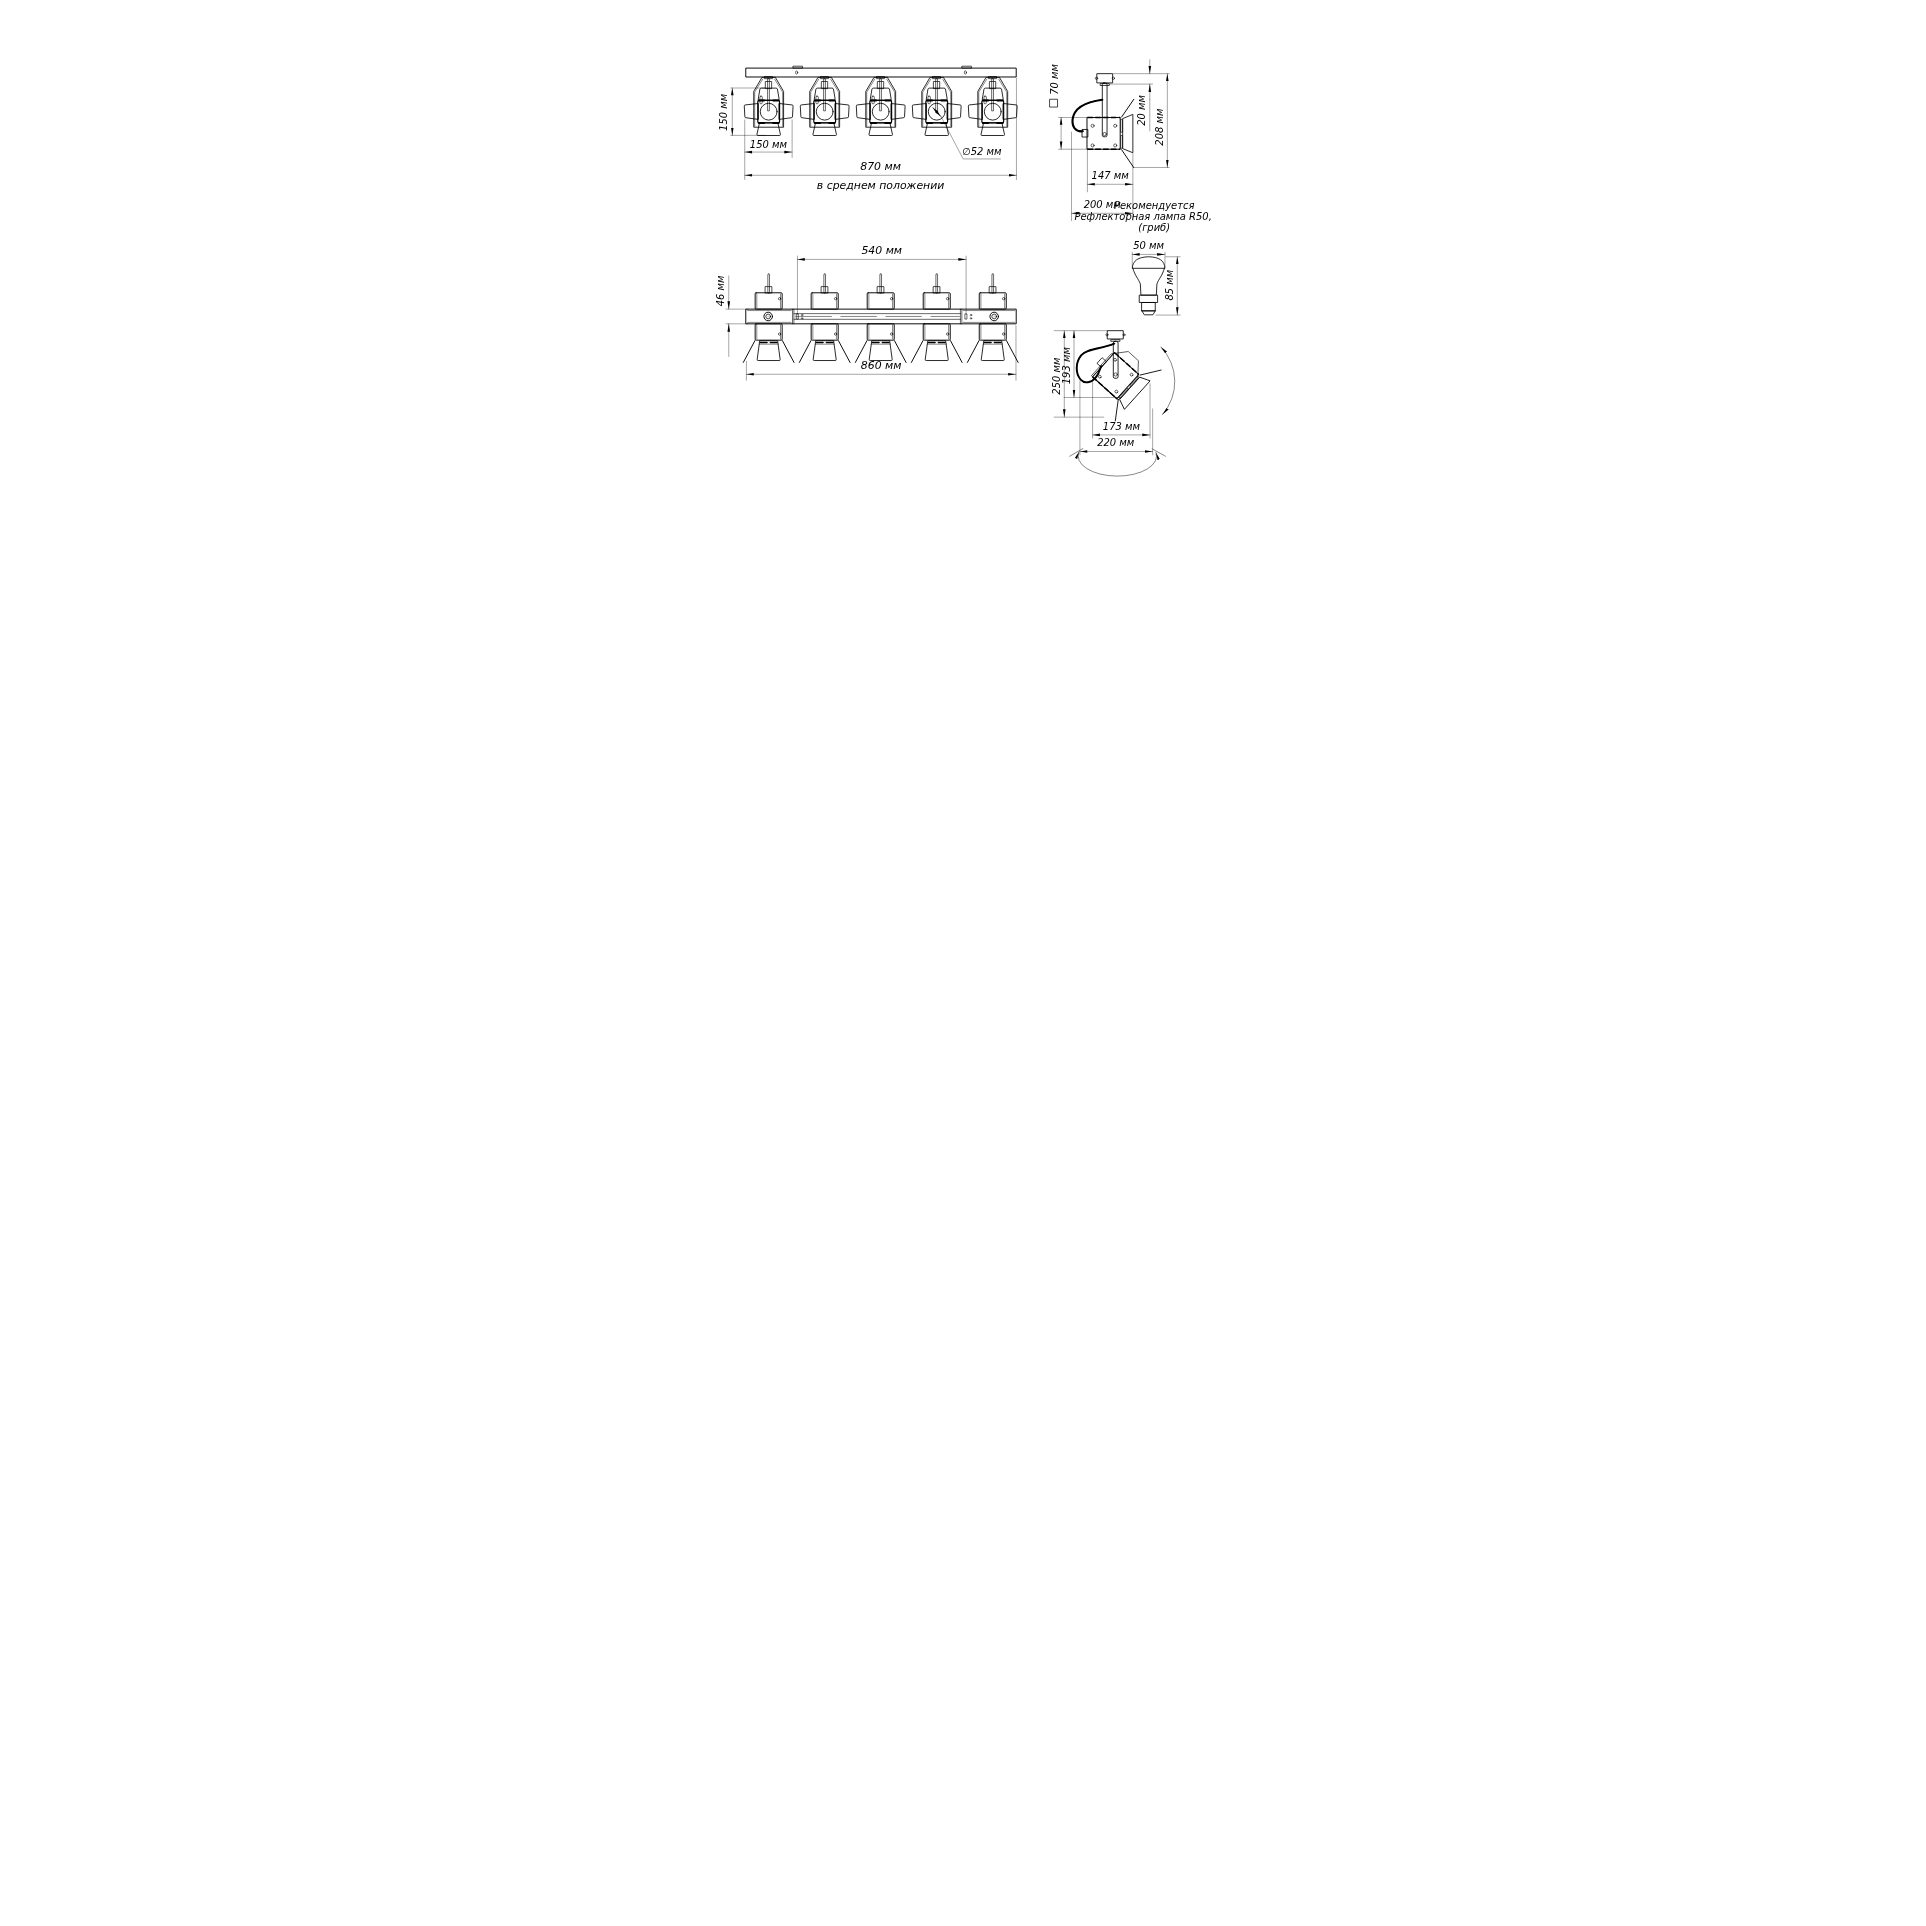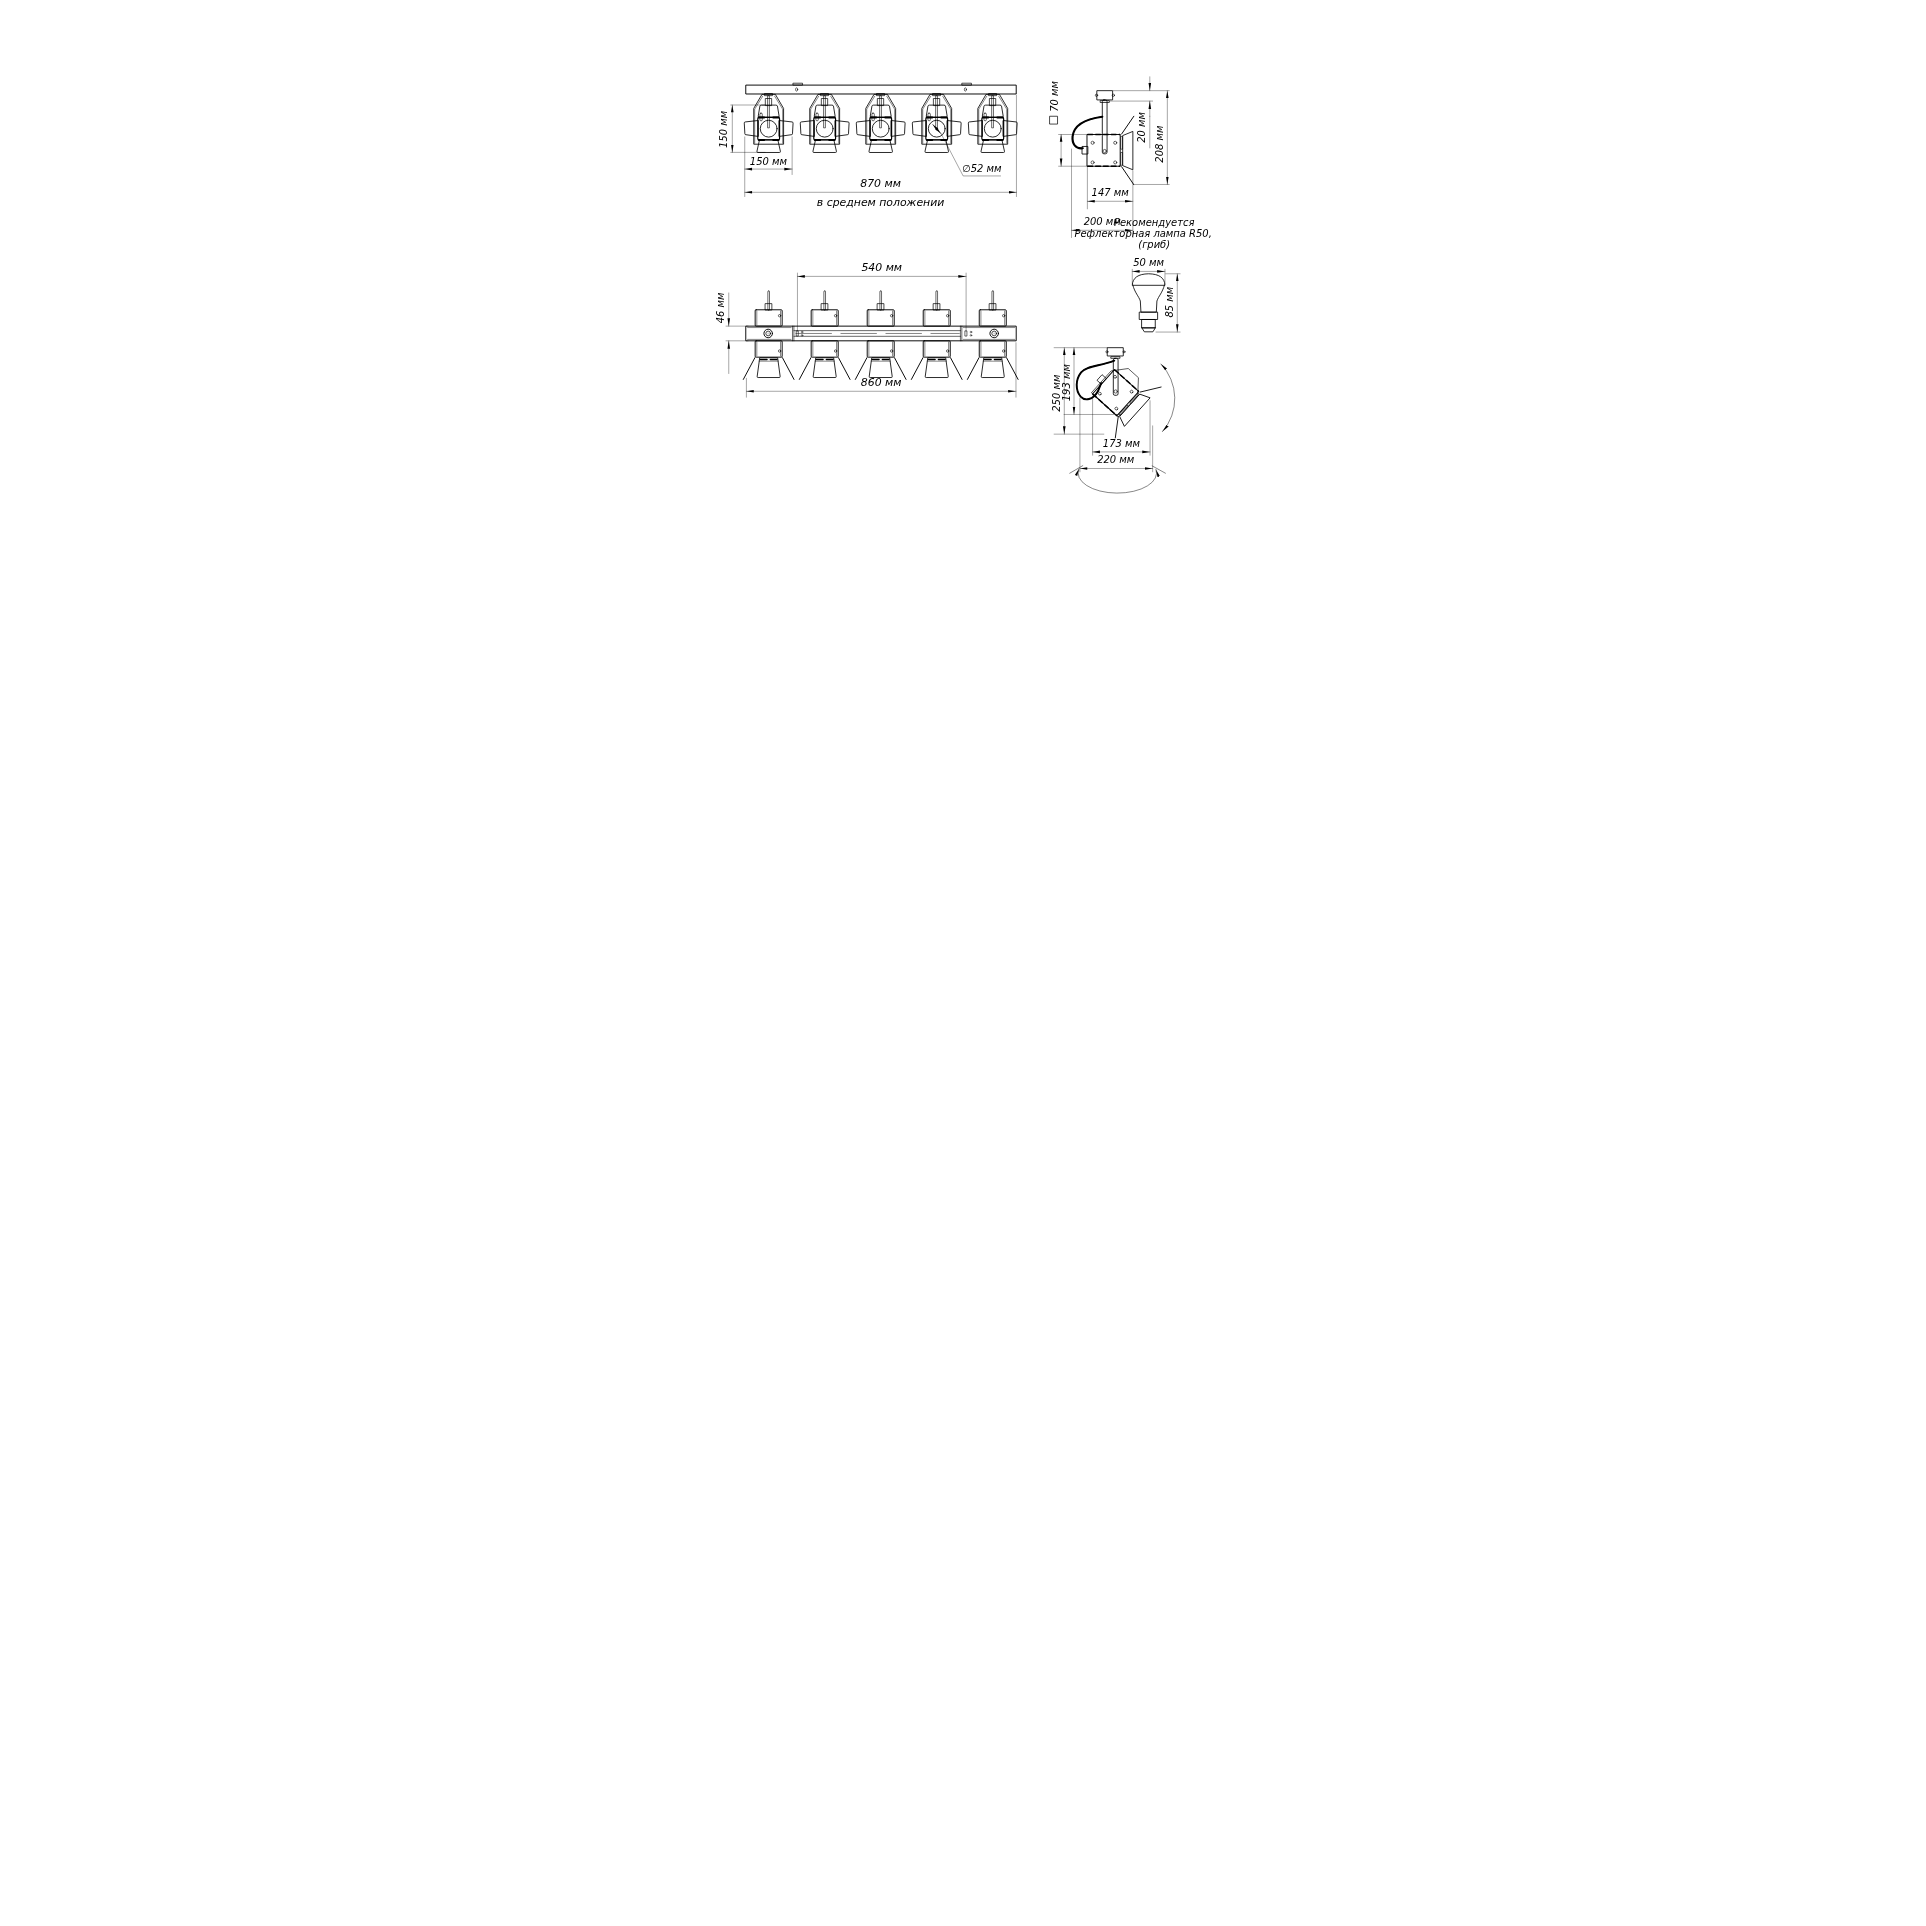--- a/index.html
+++ b/index.html
@@ -1,16 +1,16 @@
 <!DOCTYPE html>
 <html style="font-size:7.3px"><head>
 <meta charset="utf-8">
 <style>
   html,body{margin:0;padding:0;background:#ffffff;}
-  .page{width:100%;max-width:501px;margin:17px auto;}
+  .page{width:100%;max-width:501px;margin:0 auto;}
   svg{display:block;width:100%;height:auto;background:#fff;}
   svg line, svg path, svg rect, svg circle, svg ellipse, svg polyline{
     stroke:#000000; fill:none; stroke-linecap:round; stroke-linejoin:round;
   }
   svg marker path{fill:#000000;stroke:none;}
   text{
     font-family:"DejaVu Sans","Liberation Sans",sans-serif;
     font-style:italic; fill:#000000; stroke:none;
   }
   .dim{font-size:84px;}

